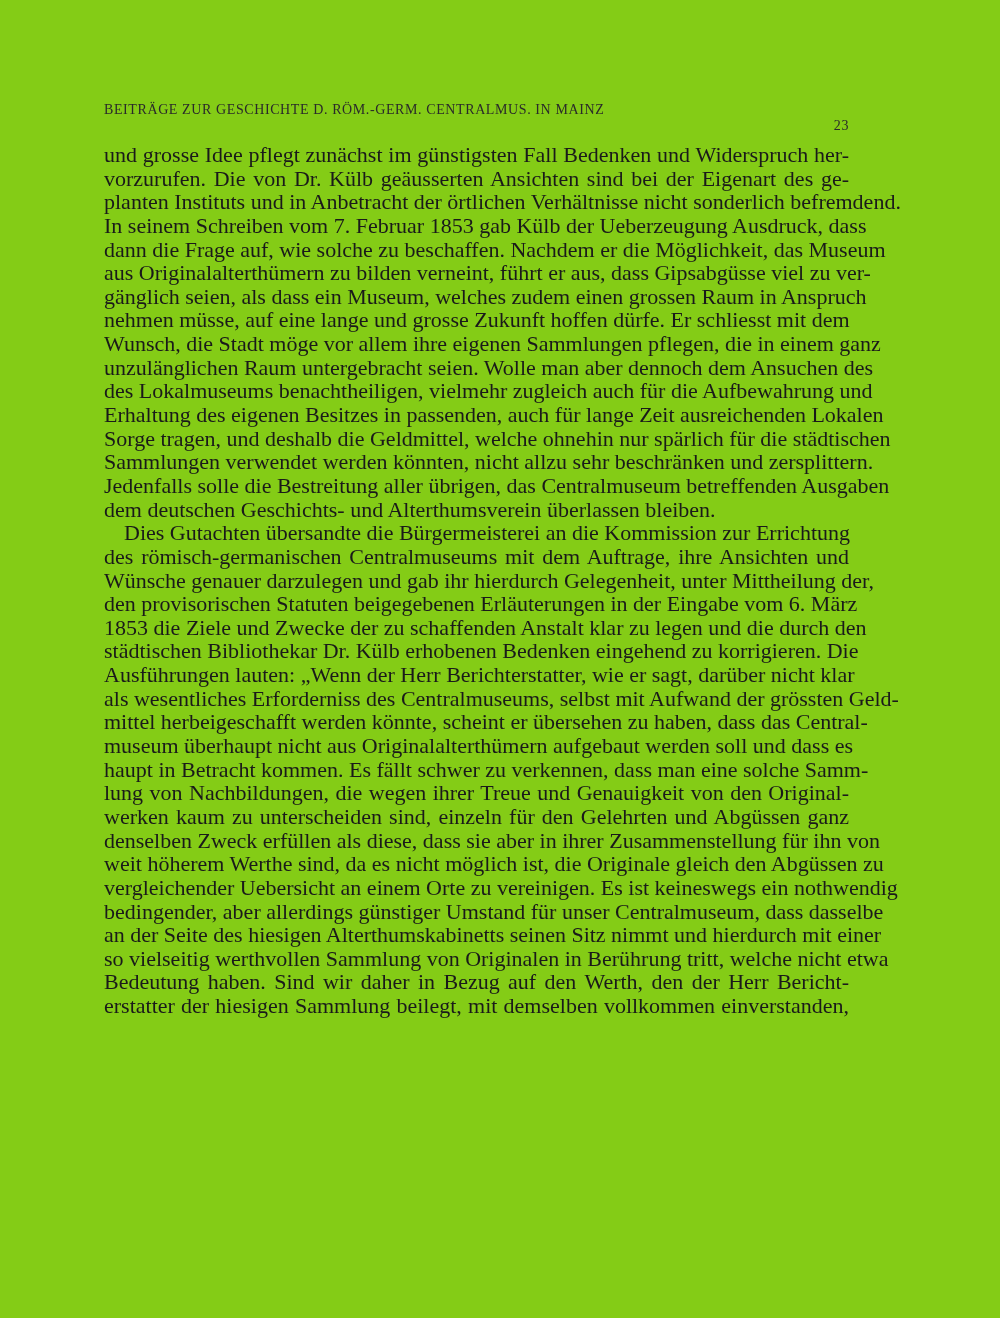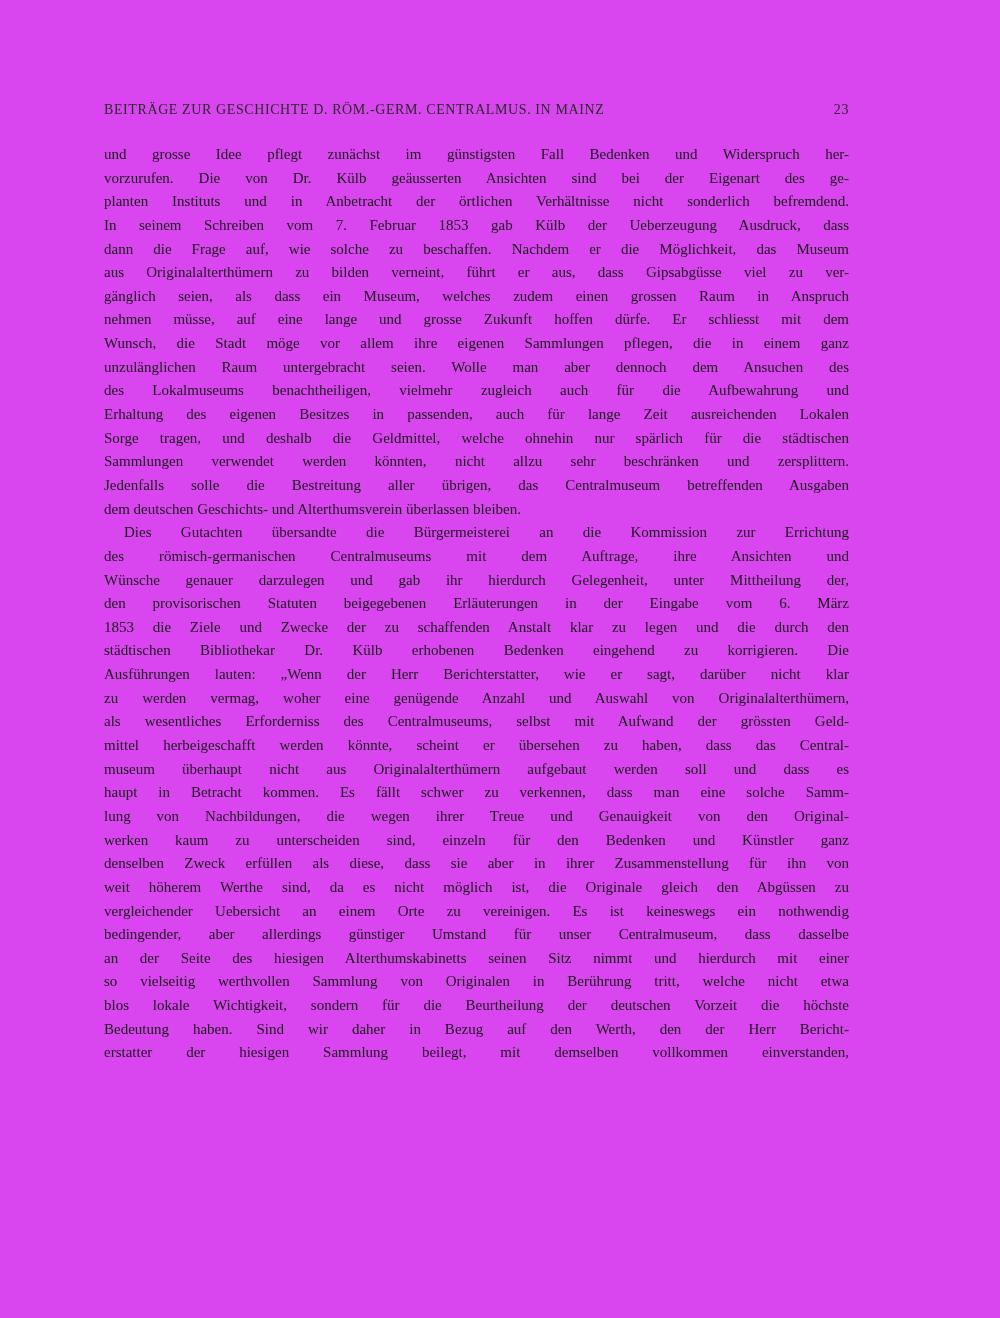--- a/index.html
+++ b/index.html
@@ -1,27 +1,27 @@
 <!DOCTYPE html>
 <html><head>
 <meta charset="utf-8">
 <style>
   html, body { margin: 0; padding: 0; background: #ffffff; }
   body { width: 1000px; height: 1318px; position: relative; overflow: hidden; }
-  .page { position: absolute; left: 0; top: 0; width: 1000px; height: 1318px; background: #d946ef; text-decoration: underline; }
+  .page { position: absolute; left: 0; top: 0; width: 1000px; height: 1318px; background: #84cc16; text-decoration: underline; }
   .running-head {
     position: absolute; left: 104px; top: 102px; width: 745px; height: 20px;
     font-family: "Liberation Serif", serif; font-size: 14px; letter-spacing: 0.6px;
     color: #2a2a2a;
   }
   .running-head .title { position: absolute; left: 0; top: 0; white-space: nowrap; }
-  .running-head .num { position: absolute; right: 0; top: 0; }
+  .running-head .num { position: absolute; right: 0; top: 16px; }
   .body-text {
     position: absolute; left: 104px; top: 143px; width: 745px;
-    font-family: "Liberation Serif", serif; font-size: 15px; line-height: 23.65px;
+    font-family: "Liberation Serif", serif; font-size: 22px; line-height: 23.65px;
     color: #1a1a1a;
   }
   .line {
     display: block; height: 23.65px; white-space: nowrap;
     text-align: justify; text-align-last: justify;
   }
   .line.last { text-align-last: left; }
   .line.indent { padding-left: 20px; }
 </style>
 </head>
@@ -53,31 +53,29 @@
       <span class="line last">dem deutschen Geschichts- und Alterthumsverein überlassen bleiben.</span>
     </div>
     <div>
       <span class="line indent">Dies Gutachten übersandte die Bürgermeisterei an die Kommission zur Errichtung</span>
       <span class="line">des römisch-germanischen Centralmuseums mit dem Auftrage, ihre Ansichten und</span>
       <span class="line">Wünsche genauer darzulegen und gab ihr hierdurch Gelegenheit, unter Mittheilung der,</span>
       <span class="line">den provisorischen Statuten beigegebenen Erläuterungen in der Eingabe vom 6. März</span>
       <span class="line">1853 die Ziele und Zwecke der zu schaffenden Anstalt klar zu legen und die durch den</span>
       <span class="line">städtischen Bibliothekar Dr. Külb erhobenen Bedenken eingehend zu korrigieren. Die</span>
       <span class="line">Ausführungen lauten: „Wenn der Herr Berichterstatter, wie er sagt, darüber nicht klar</span>
-      <span class="line">zu werden vermag, woher eine genügende Anzahl und Auswahl von Originalalterthümern,</span>
       <span class="line">als wesentliches Erforderniss des Centralmuseums, selbst mit Aufwand der grössten Geld-</span>
       <span class="line">mittel herbeigeschafft werden könnte, scheint er übersehen zu haben, dass das Central-</span>
       <span class="line">museum überhaupt nicht aus Originalalterthümern aufgebaut werden soll und dass es</span>
       <span class="line">haupt in Betracht kommen. Es fällt schwer zu verkennen, dass man eine solche Samm-</span>
       <span class="line">lung von Nachbildungen, die wegen ihrer Treue und Genauigkeit von den Original-</span>
-      <span class="line">werken kaum zu unterscheiden sind, einzeln für den Bedenken und Künstler ganz</span>
+      <span class="line">werken kaum zu unterscheiden sind, einzeln für den Gelehrten und Abgüssen ganz</span>
       <span class="line">denselben Zweck erfüllen als diese, dass sie aber in ihrer Zusammenstellung für ihn von</span>
       <span class="line">weit höherem Werthe sind, da es nicht möglich ist, die Originale gleich den Abgüssen zu</span>
       <span class="line">vergleichender Uebersicht an einem Orte zu vereinigen. Es ist keineswegs ein nothwendig</span>
       <span class="line">bedingender, aber allerdings günstiger Umstand für unser Centralmuseum, dass dasselbe</span>
       <span class="line">an der Seite des hiesigen Alterthumskabinetts seinen Sitz nimmt und hierdurch mit einer</span>
       <span class="line">so vielseitig werthvollen Sammlung von Originalen in Berührung tritt, welche nicht etwa</span>
-      <span class="line">blos lokale Wichtigkeit, sondern für die Beurtheilung der deutschen Vorzeit die höchste</span>
       <span class="line">Bedeutung haben. Sind wir daher in Bezug auf den Werth, den der Herr Bericht-</span>
       <span class="line">erstatter der hiesigen Sammlung beilegt, mit demselben vollkommen einverstanden,</span>
     </div>
   </div>
 </div>
 
 </body></html>

